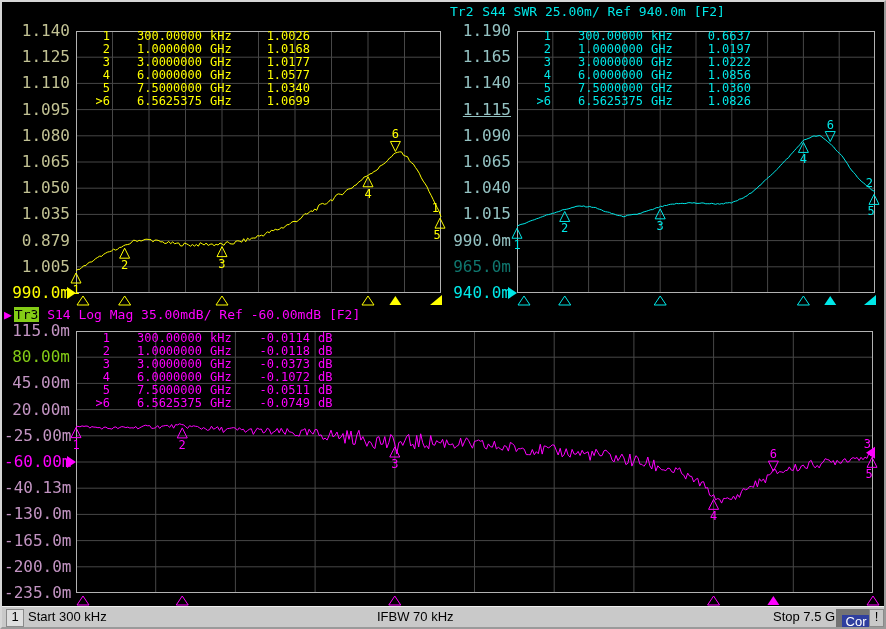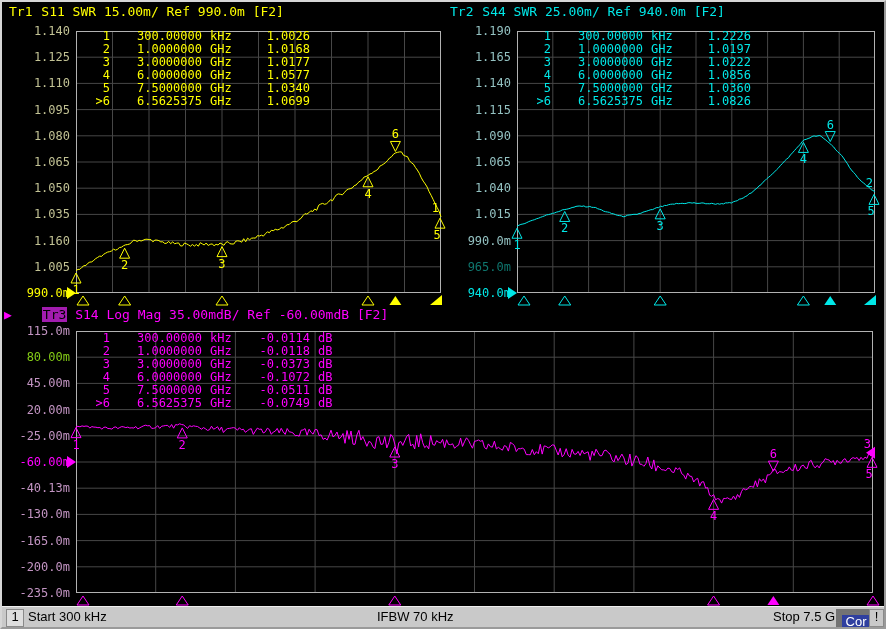--- a/index.html
+++ b/index.html
@@ -13,24 +13,24 @@
     border-right:2px solid #9a9a9a;
     border-bottom:2px solid #9a9a9a;
     font-family:"DejaVu Sans Mono", monospace;
     overflow:hidden;
   }
   .panel{position:absolute;left:0;top:0;width:882px;height:625px;}
   .title{position:absolute;font-size:13px;white-space:pre;letter-spacing:0px;}
   .title .tname{padding:0 1px;}
   .p-tr1 .tname,.p-tr1 .trest{color:#ffff00;}
   .p-tr2 .tname,.p-tr2 .trest{color:#00e8e8;}
-  .p-tr3 .tname{color:#000;background:#a21caf;margin-left:28px;}
+  .p-tr3 .tname{color:#000;background:#84cc16;}
   .p-tr3 .trest{color:#ff00ff;}
   .p-tr3 .tarrow{color:#ff00ff;margin-right:2px;}
-  .axlab{position:absolute;font-size:12px;line-height:14px;text-align:right;white-space:pre;}
+  .axlab{position:absolute;font-size:16px;line-height:14px;text-align:right;white-space:pre;}
   .mtable{position:absolute;font-size:12px;line-height:13px;}
   .mrow{display:flex;height:13px;}
   .mrow span{display:block;white-space:pre;}
   .c-num{width:26px;text-align:right;}
   .c-frq{width:92px;text-align:right;}
   .c-unt{width:36px;text-align:left;padding-left:8px;box-sizing:border-box;}
   .c-val{width:72px;text-align:right;}
   .c-dbu{width:30px;text-align:left;padding-left:8px;box-sizing:border-box;}
   svg{position:absolute;}
   .statusbar{
@@ -51,30 +51,29 @@
     left:867px;width:13px;text-align:center;
     background:#c9c9c9;border:1px solid #8a8a8a;line-height:14px;
   }
 </style>
 </head>
 <body>
 
 <div class="vna">
 
   <div class="panel p-tr1">
-    <div class="title" style="left:6px;top:2px;"><span class="tname">Tr1</span><span class="trest"> S11 SWR 15.00m/ Ref 990.0m [F2]</span></div>
   <div class="axlab" style="left: 2px; width: 66px; top: 22px; color: rgb(194, 194, 148);">1.140</div>
       <div class="axlab" style="left: 2px; width: 66px; top: 48.2px; color: rgb(194, 194, 148);">1.125</div>
       <div class="axlab" style="left: 2px; width: 66px; top: 74.4px; color: rgb(194, 194, 148);">1.110</div>
       <div class="axlab" style="left: 2px; width: 66px; top: 100.6px; color: rgb(194, 194, 148);">1.095</div>
       <div class="axlab" style="left: 2px; width: 66px; top: 126.8px; color: rgb(194, 194, 148);">1.080</div>
       <div class="axlab" style="left: 2px; width: 66px; top: 153px; color: rgb(194, 194, 148);">1.065</div>
       <div class="axlab" style="left: 2px; width: 66px; top: 179.2px; color: rgb(194, 194, 148);">1.050</div>
       <div class="axlab" style="left: 2px; width: 66px; top: 205.4px; color: rgb(194, 194, 148);">1.035</div>
-      <div class="axlab" style="left: 2px; width: 66px; top: 231.6px; color: rgb(194, 194, 148);">1.160</div>
+      <div class="axlab" style="left: 2px; width: 66px; top: 231.6px; color: rgb(194, 194, 148);">0.879</div>
       <div class="axlab" style="left: 2px; width: 66px; top: 257.8px; color: rgb(194, 194, 148);">1.005</div>
       <div class="axlab" style="left: 2px; width: 66px; top: 284px; color: rgb(255, 255, 0);">990.0m</div>
       <svg width="377" height="264" style="left: 74px; top: 29px; overflow: visible;">
         <line x1="36.5" y1="0" x2="36.5" y2="262" stroke="#474747" stroke-width="1"></line>
         <line x1="0" y1="26.2" x2="365" y2="26.2" stroke="#474747" stroke-width="1"></line>
         <line x1="73.0" y1="0" x2="73.0" y2="262" stroke="#474747" stroke-width="1"></line>
         <line x1="0" y1="52.4" x2="365" y2="52.4" stroke="#474747" stroke-width="1"></line>
         <line x1="109.5" y1="0" x2="109.5" y2="262" stroke="#474747" stroke-width="1"></line>
         <line x1="0" y1="78.6" x2="365" y2="78.6" stroke="#474747" stroke-width="1"></line>
         <line x1="146.0" y1="0" x2="146.0" y2="262" stroke="#474747" stroke-width="1"></line>
@@ -164,21 +163,21 @@
           <span class="c-val">1.0699</span>
         </div>
       </div>
     </div>
 
   <div class="panel p-tr2">
     <div class="title" style="left:447px;top:2px;"><span class="tname">Tr2</span><span class="trest"> S44 SWR 25.00m/ Ref 940.0m [F2]</span></div>
   <div class="axlab" style="left: 443px; width: 66px; top: 22px; color: rgb(148, 194, 194);">1.190</div>
       <div class="axlab" style="left: 443px; width: 66px; top: 48.2px; color: rgb(148, 194, 194);">1.165</div>
       <div class="axlab" style="left: 443px; width: 66px; top: 74.4px; color: rgb(148, 194, 194);">1.140</div>
-      <div class="axlab" style="left: 443px; width: 66px; top: 100.6px; color: rgb(148, 194, 194);">1.115</div>
+      <div class="axlab" style="left: 443px; width: 66px; top: 100.6px; color: rgb(148, 194, 194); text-decoration: underline;">1.115</div>
       <div class="axlab" style="left: 443px; width: 66px; top: 126.8px; color: rgb(148, 194, 194);">1.090</div>
       <div class="axlab" style="left: 443px; width: 66px; top: 153px; color: rgb(148, 194, 194);">1.065</div>
       <div class="axlab" style="left: 443px; width: 66px; top: 179.2px; color: rgb(148, 194, 194);">1.040</div>
       <div class="axlab" style="left: 443px; width: 66px; top: 205.4px; color: rgb(148, 194, 194);">1.015</div>
       <div class="axlab" style="left: 443px; width: 66px; top: 231.6px; color: rgb(148, 194, 194);">990.0m</div>
       <div class="axlab" style="left: 443px; width: 66px; top: 257.8px; color: #0f766e;">965.0m</div>
       <div class="axlab" style="left: 443px; width: 66px; top: 284px; color: rgb(0, 232, 232);">940.0m</div>
       <svg width="370" height="264" style="left: 515px; top: 29px; overflow: visible;">
         <line x1="35.8" y1="0" x2="35.8" y2="262" stroke="#474747" stroke-width="1"></line>
         <line x1="0" y1="26.2" x2="358" y2="26.2" stroke="#474747" stroke-width="1"></line>
@@ -233,21 +232,21 @@
         <polygon points="137.19140765630624,11 149.19140765630624,11 143.19140765630624,2" fill="none" stroke="#00e8e8" stroke-width="1"></polygon>
         <polygon points="280.39713588543543,11 292.39713588543543,11 286.39713588543543,2" fill="none" stroke="#00e8e8" stroke-width="1"></polygon>
         <polygon points="347,11 359,11 359,1" fill="#00e8e8"></polygon>
         <polygon points="307.25,11 319.25,11 313.25,2" fill="#00e8e8"></polygon>
       </svg>
       <div class="mtable" style="left: 523px; top: 28px; color: rgb(0, 232, 232);">
         <div class="mrow">
           <span class="c-num">1</span>
           <span class="c-frq">300.00000</span>
           <span class="c-unt">kHz</span>
-          <span class="c-val">1.2226</span>
+          <span class="c-val">0.6637</span>
         </div>
         <div class="mrow">
           <span class="c-num">2</span>
           <span class="c-frq">1.0000000</span>
           <span class="c-unt">GHz</span>
           <span class="c-val">1.0197</span>
         </div>
         <div class="mrow">
           <span class="c-num">3</span>
           <span class="c-frq">3.0000000</span>

